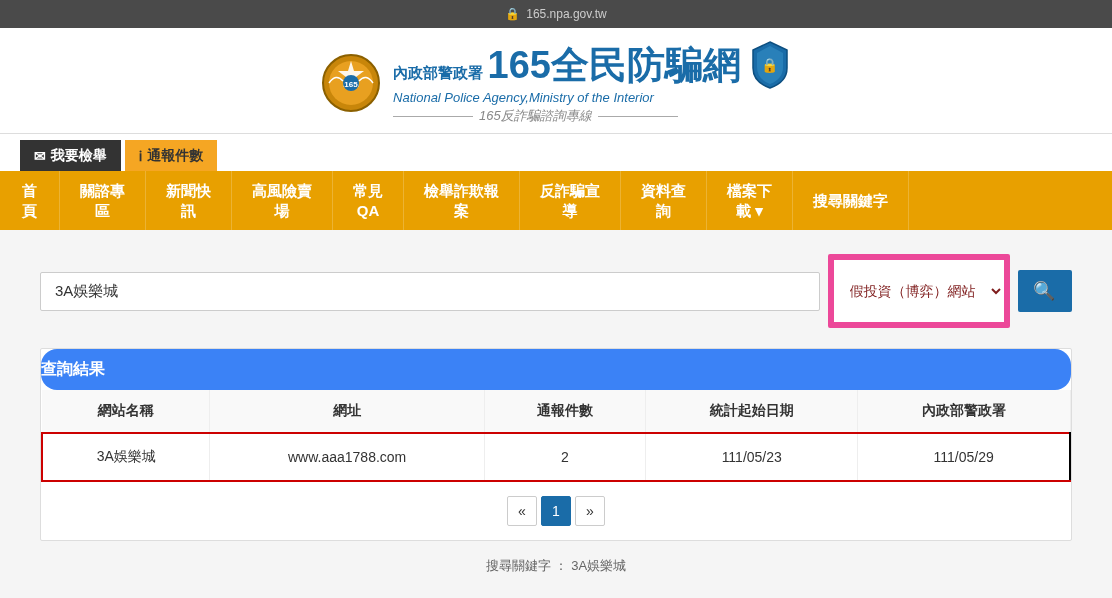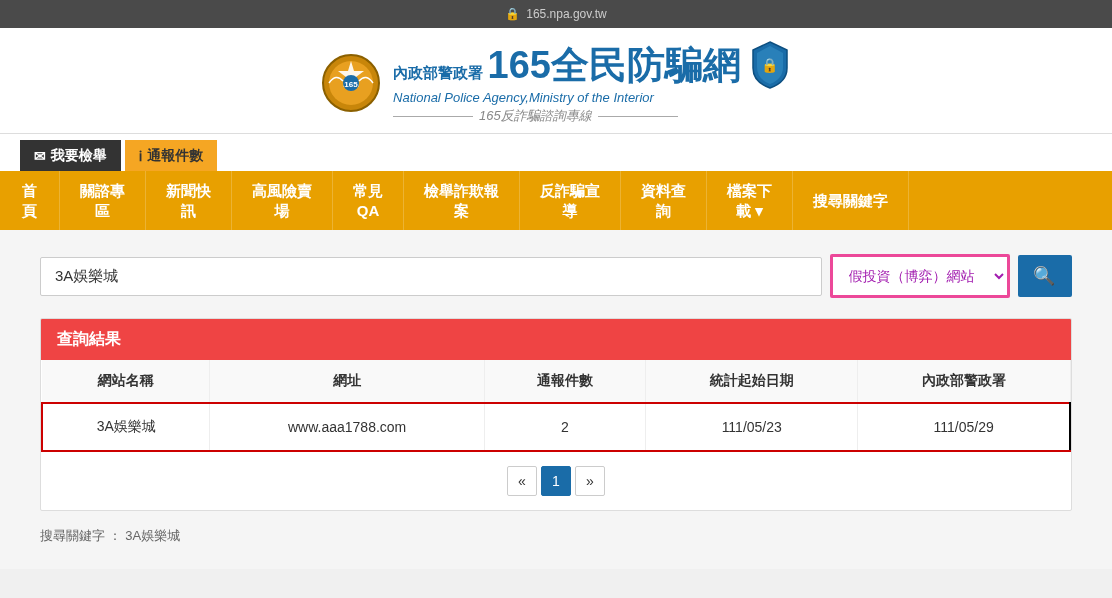--- a/index.html
+++ b/index.html
@@ -143,26 +143,26 @@
     .search-input {
       flex: 1;
       padding: 10px 14px;
       font-size: 15px;
       border: 1px solid #ccc;
       border-radius: 2px;
       outline: none;
       color: #333;
     }
     .search-select {
-      padding: 10px 12px;
-      font-size: 14px;
-      border: 3px solid #ec4899;
-      border-radius: 2px;
-      background: #fff;
-      color: #a21caf;
+      padding: 22px 12px;
+      font-size: 14px;
+      border: 6px solid #ec4899;
+      border-radius: 2px;
+      background: #fff;
+      color: #7f1d1d;
       cursor: pointer;
       min-width: 180px;
     }
     .search-btn {
       background: #1a6ca8;
       color: #fff;
       border: none;
       padding: 10px 16px;
       font-size: 18px;
       cursor: pointer;
@@ -173,25 +173,26 @@
     }
 
     
     .results-container {
       background: #fff;
       border: 1px solid #ddd;
       border-radius: 2px;
       overflow: hidden;
     }
     .results-header {
-      background: #ef4444;
-      color: #fff;
-      padding: 10px 16px;
+      background: #3b82f6;
+      color: #fff;
+      padding: 10px 0;
       font-size: 16px;
       font-weight: bold;
+      border-radius: 16px;
     }
     .results-table {
       width: 100%;
       border-collapse: collapse;
     }
     .results-table thead tr {
       background: #f9f9f9;
       border-bottom: 1px solid #ddd;
     }
     .results-table th {
@@ -248,20 +249,21 @@
       background: #1a6ca8;
       color: #fff;
       border-color: #1a6ca8;
     }
 
     
     .search-keyword {
       margin-top: 16px;
       font-size: 13px;
       color: #666;
+      text-align: center;
     }
 
     
     .badge-svg { width: 60px; height: 60px; }
   </style>
 </head>
 <body>
 
 <div class="address-bar">
   <span>🔒</span>

